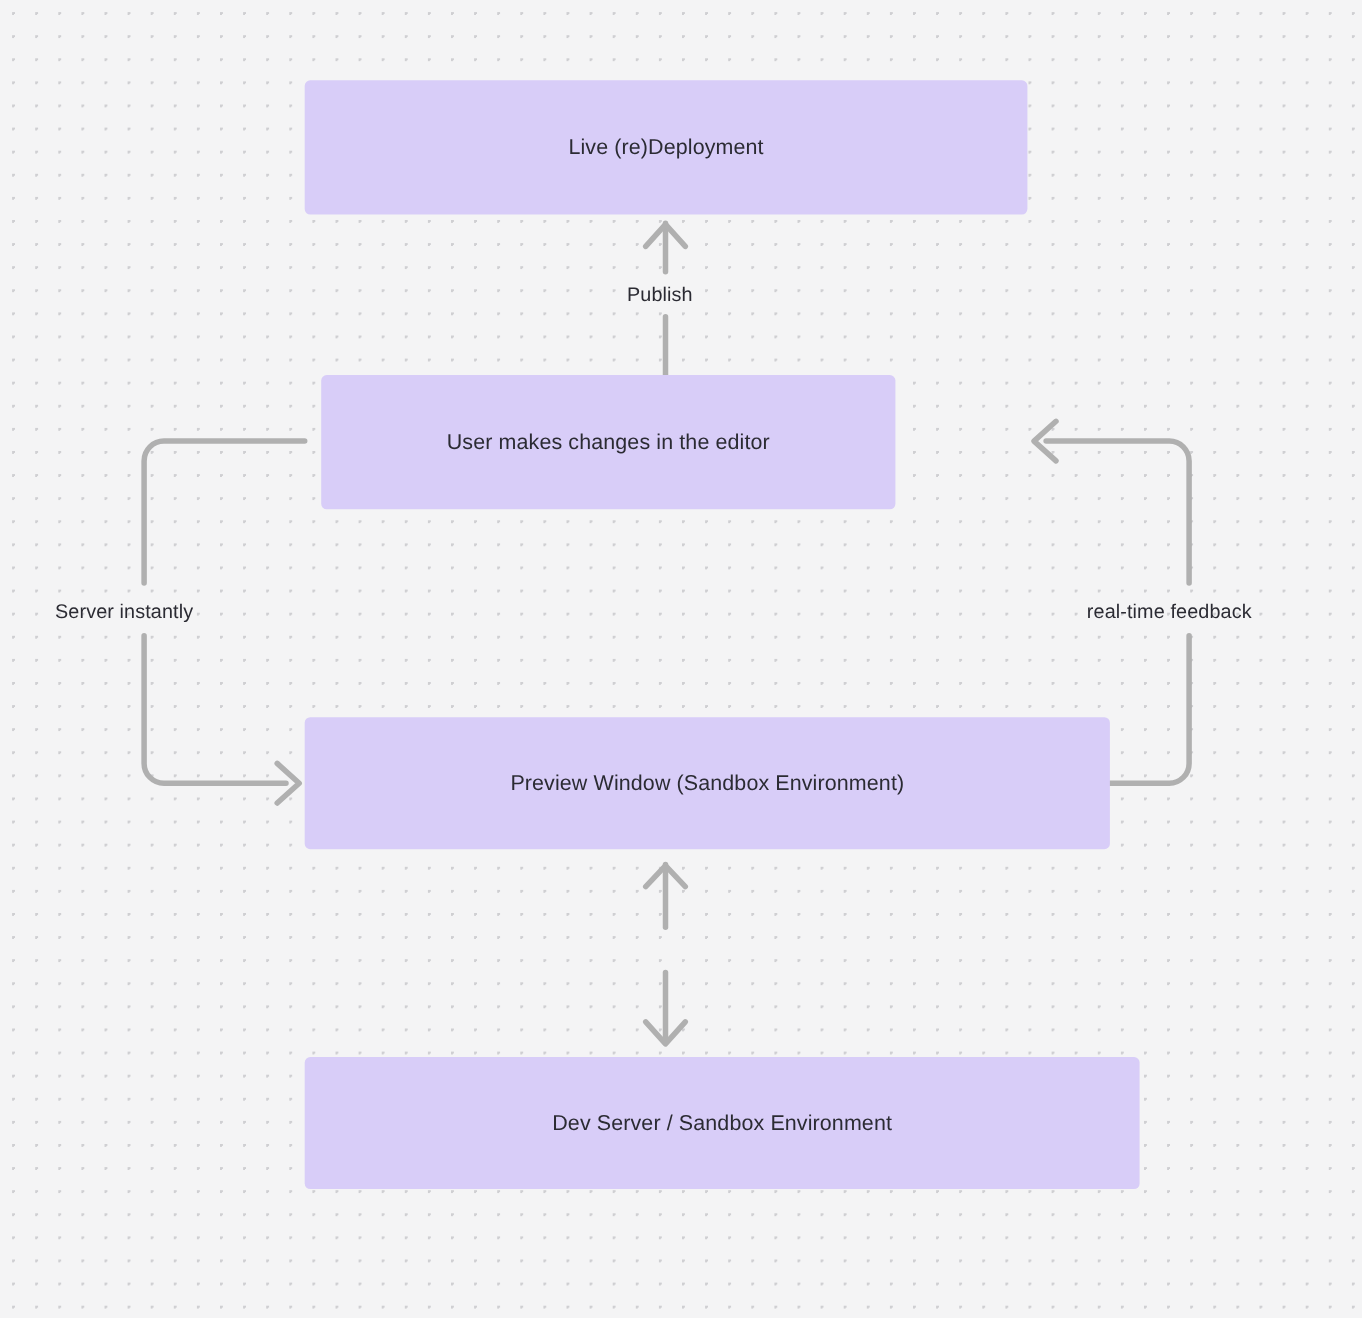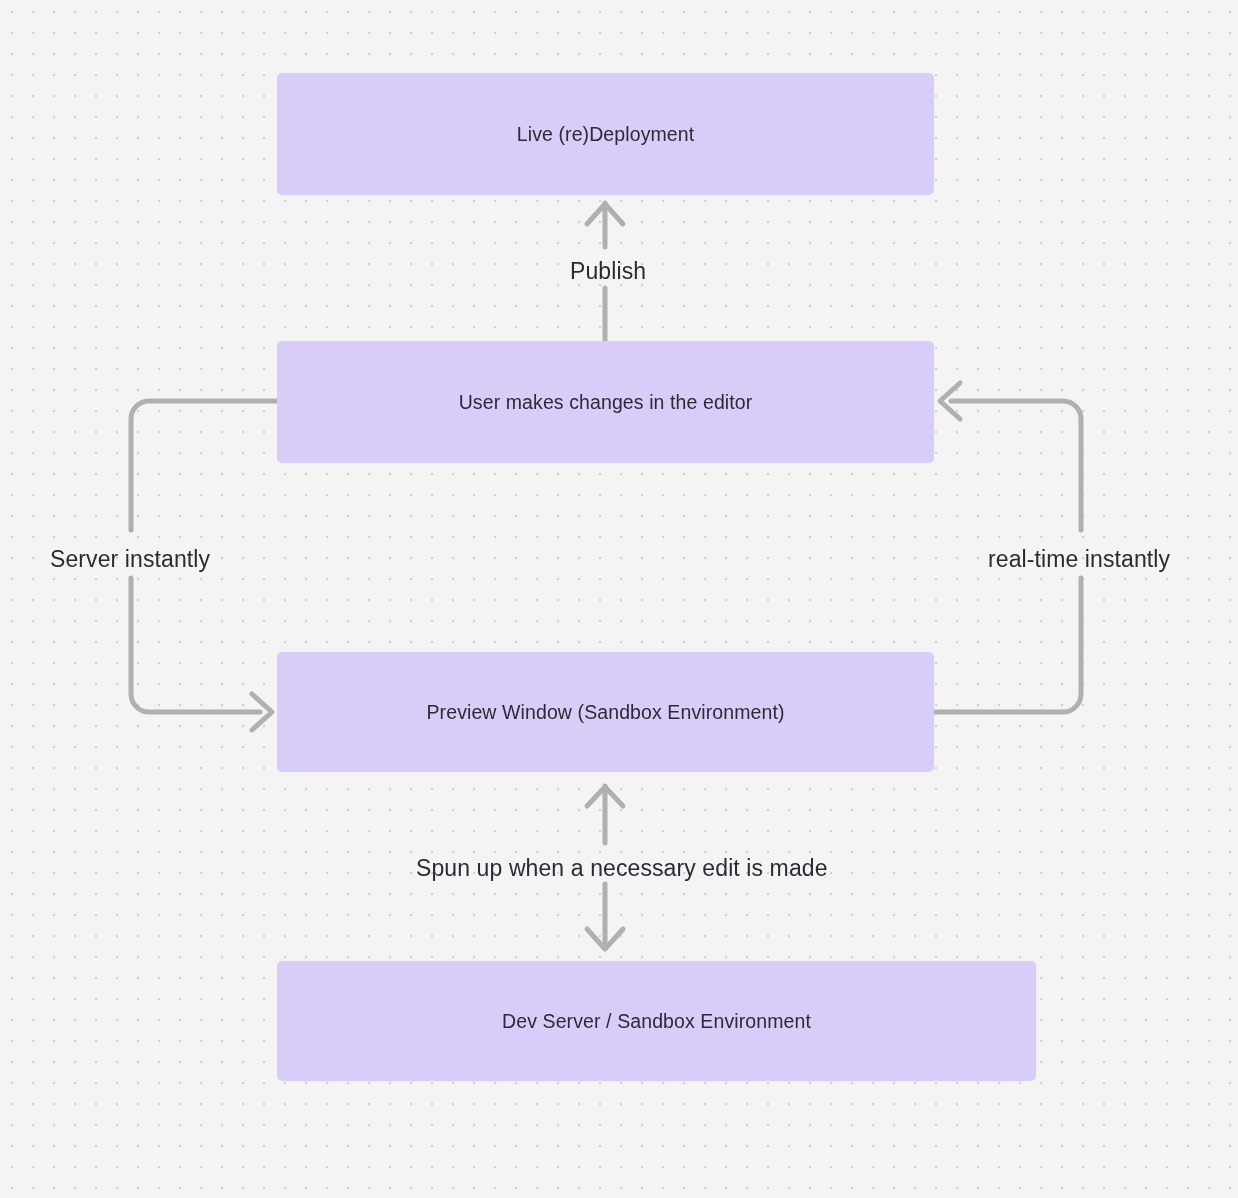--- a/index.html
+++ b/index.html
@@ -46,27 +46,27 @@
   }
   .node-label {
     font-size: 19.5px;
     line-height: 1.25;
     color: #2b2b33;
     letter-spacing: 0.1px;
     padding: 0 14px;
   }
 
   #node-live     { left: 277px; top: 73px;  width: 657px; height: 122px; }
-  #node-user     { left: 277px; top: 341px; width: 657px; height: 122px; }
-  #node-preview  { left: 277px; top: 652px; width: 657px; height: 120px; }
+  #node-user     { left: 292px; top: 341px; width: 522px; height: 122px; }
+  #node-preview  { left: 277px; top: 652px; width: 732px; height: 120px; }
   #node-dev      { left: 277px; top: 961px; width: 759px; height: 120px; }
 
   .edge-label {
     position: absolute;
-    font-size: 23px;
+    font-size: 18px;
     color: #2b2b33;
     letter-spacing: 0.1px;
     white-space: nowrap;
   }
   #label-publish      { left: 570px; top: 258px; }
   #label-updates      { left: 50px;  top: 546px; }
   #label-realtime     { left: 988px; top: 546px; }
   #label-spun         { left: 416px; top: 855px; }
 </style>
 </head>
@@ -123,17 +123,16 @@
   </div>
 
   <div class="node" id="node-dev">
     <span class="node-label">Dev Server / Sandbox Environment</span>
   </div>
 
   <div class="edge-label" id="label-publish">Publish</div>
 
   <div class="edge-label" id="label-updates">Server instantly</div>
 
-  <div class="edge-label" id="label-realtime">real-time instantly</div>
+  <div class="edge-label" id="label-realtime">real-time feedback</div>
 
-  <div class="edge-label" id="label-spun">Spun up when a necessary edit is made</div>
 
 </div>
 
 </body></html>

